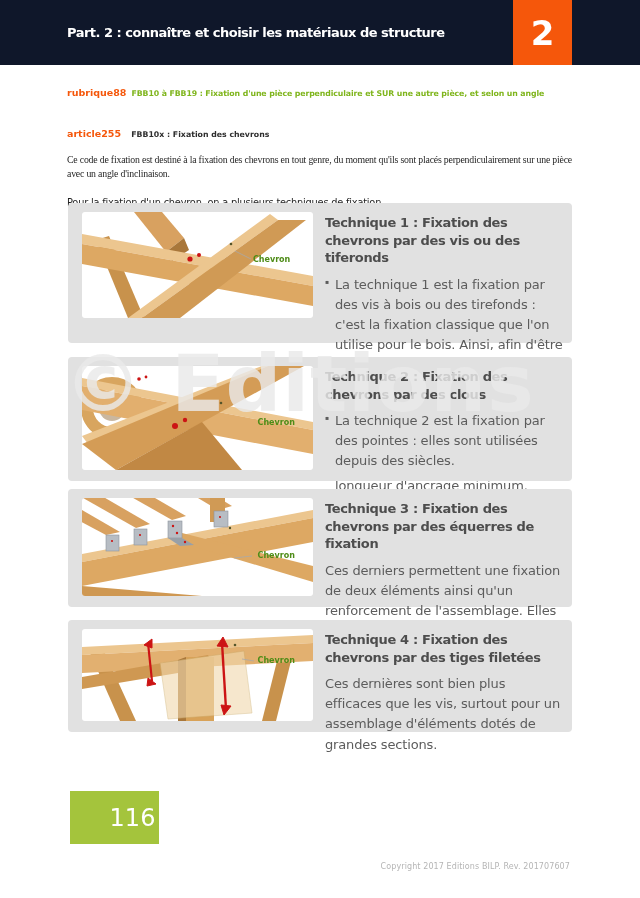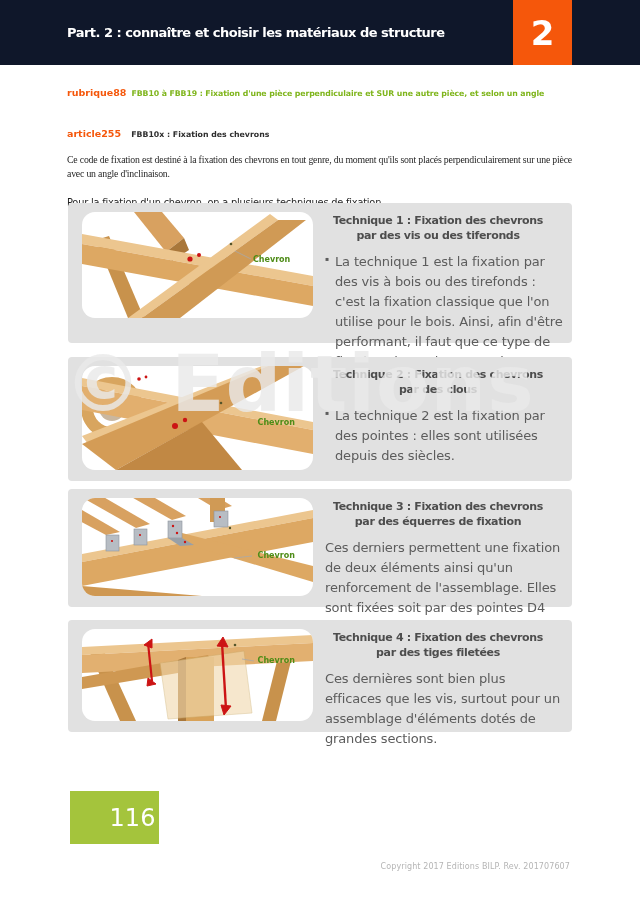--- a/index.html
+++ b/index.html
@@ -28,27 +28,27 @@
   .article-text{color:#2e2e2e;font-size:7.8px;font-weight:bold;}
   
   .para{
     position:absolute;left:67px;width:505px;text-align:justify;
     font-size:9.8px;letter-spacing:-0.2px;line-height:1.45;color:#1f1f1f;
   }
   .para1{top:143px;font-family:Liberation Serif, serif;}
   .para2{top:186px;text-align:left;}
   
   .panel{position:absolute;left:68px;width:504px;background:#e1e1e1;border-radius:4px;}
-  .imgbox{position:absolute;left:14px;top:9px;width:231px;background:#ffffff;border-radius:13px;overflow:hidden;}
+  .imgbox{position:absolute;left:14px;top:9px;width:231px;background:#ffffff;border-radius:3px;overflow:hidden;}
   .imgbox svg{display:block;}
   .chev-label{position:absolute;font-size:8px;font-weight:bold;color:#4e8c17;white-space:nowrap;}
   .textcol{position:absolute;left:257px;top:11px;width:238px;}
   .tech-title{
-    font-size:11px;font-weight:bold;color:#4d4d4d;line-height:1.35;
-    letter-spacing:-0.35px;margin:0 12px 8px 0;text-align:center;
+    font-size:13px;font-weight:bold;color:#4d4d4d;line-height:1.35;
+    letter-spacing:-0.35px;margin:0 12px 8px 0;
   }
   .tech-body{
     font-size:13px;color:#5c5c5c;line-height:1.55;letter-spacing:-0.15px;margin:0;
   }
   .bullet-row{display:flex;}
   .bullet-glyph{flex:0 0 10px;font-size:6px;line-height:13px;color:#5c5c5c;}
   
   .watermark{
     position:absolute;left:64px;top:342px;z-index:30;pointer-events:none;
     font-size:78px;font-weight:bold;color:#eaeaea;opacity:0.82;line-height:1.08;

